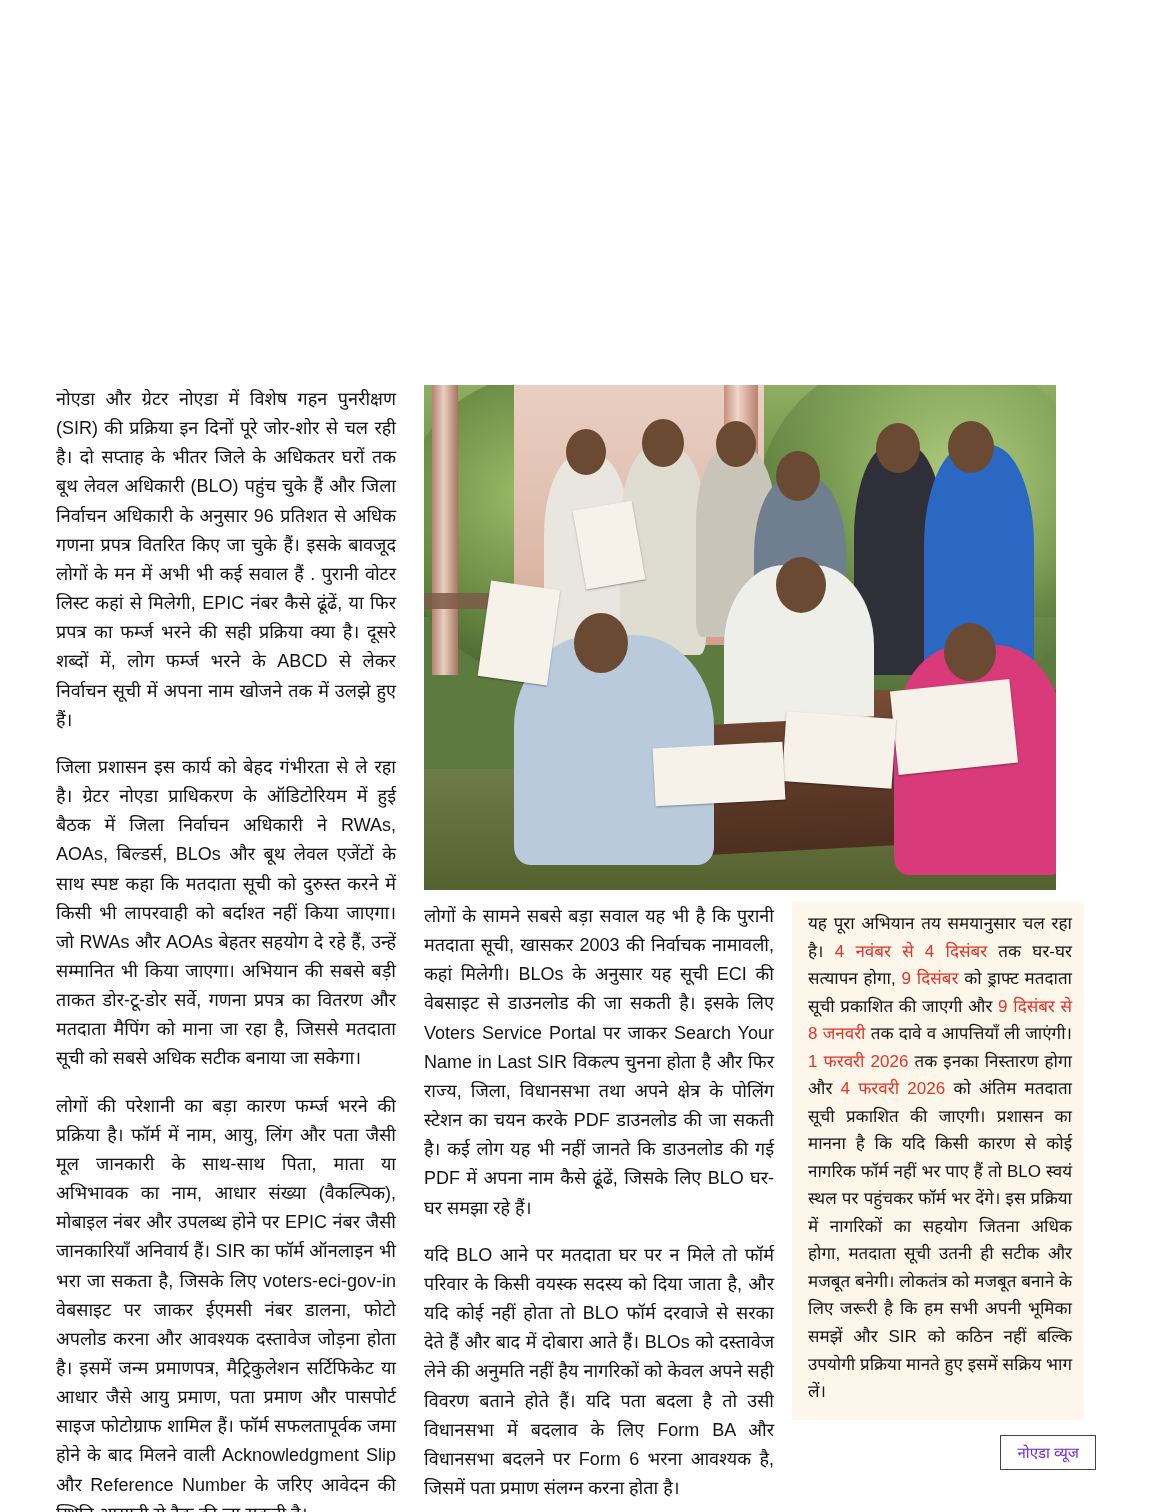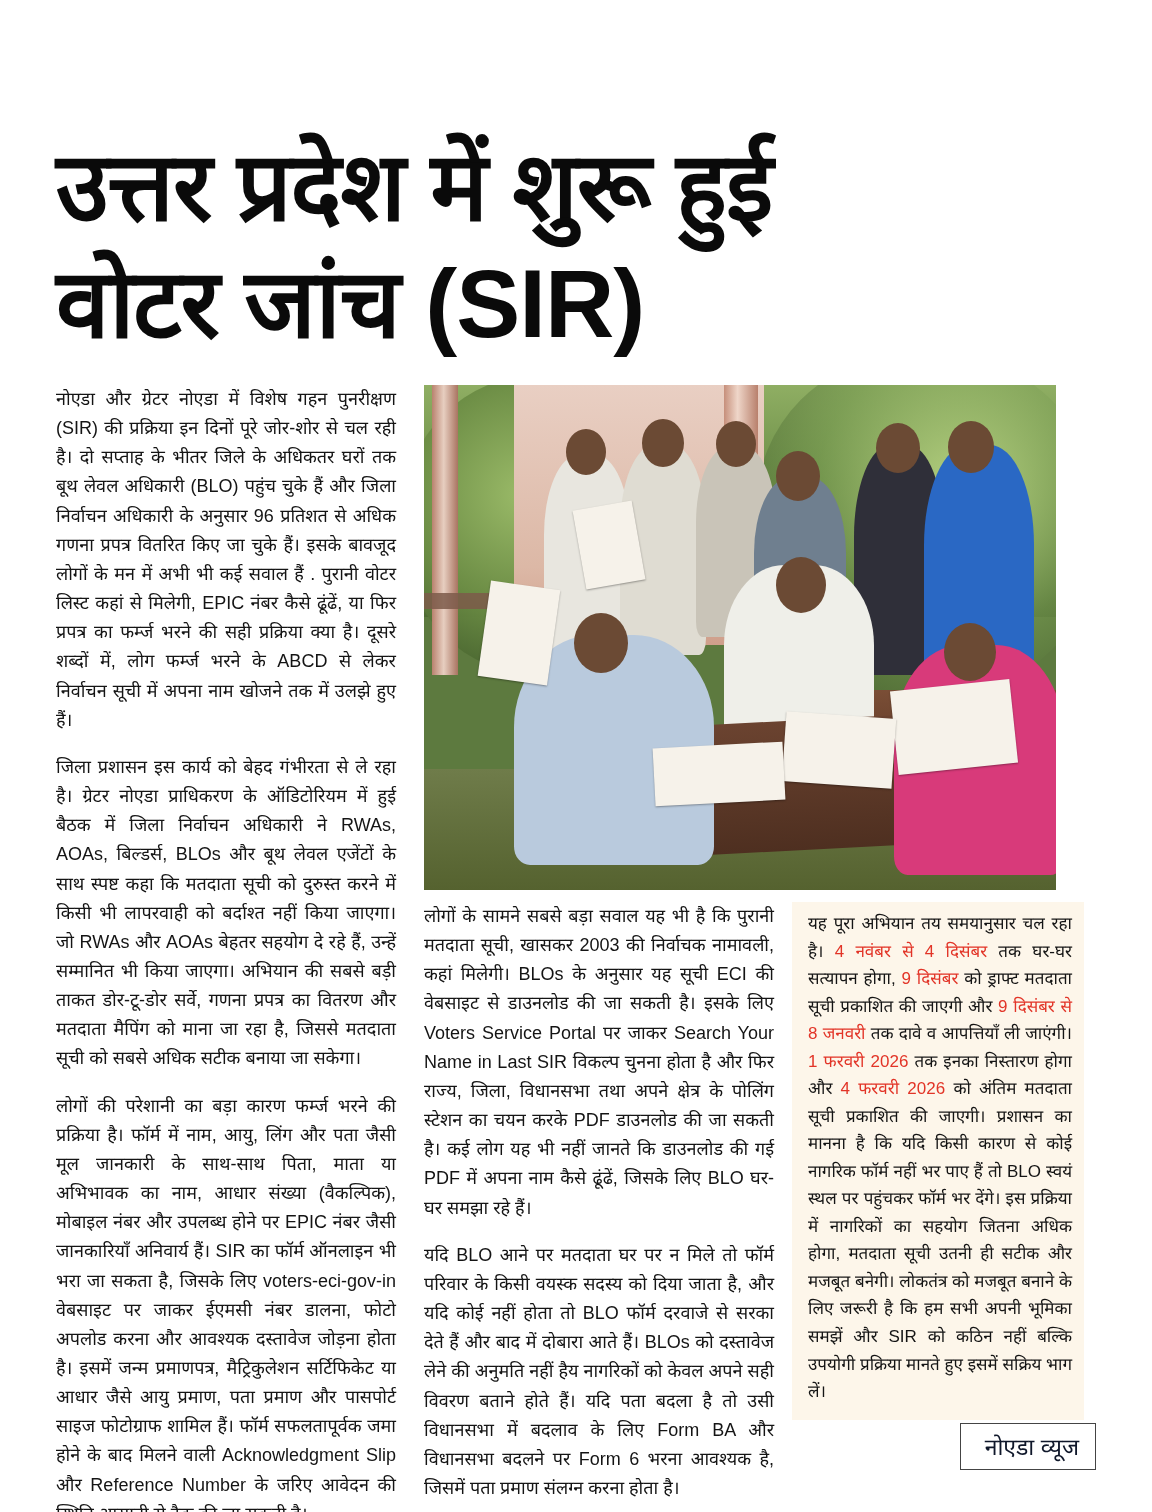--- a/index.html
+++ b/index.html
@@ -147,35 +147,31 @@
     box-sizing: content-box;
   }
   .col3 p { font-size: 17px; line-height: 1.62; margin-bottom: 0; }
 
   
   .footer-badge {
     position: absolute;
     right: 56px;
     bottom: 42px;
     border: 1.3px solid #444;
-    padding: 6px 16px 7px 24px;
-    font-size: 23px;
-    color: #0f172a;
+    padding: 6px 16px 7px 16px;
+    font-size: 15px;
+    color: #6d28d9;
     background: #fff;
   }
 </style>
 </head>
 <body>
 
 <div class="page">
 
-  <h1 class="headline">
-    <span class="l1">उत्तर प्रदेश में शुरू हुई</span>
-    <span class="l2">वोटर जांच (SIR)</span>
-  </h1>
 
   <div class="photo">
     <div class="sky"></div>
     <div class="foliage-l"></div>
     <div class="foliage-r"></div>
     <div class="wall"></div>
     <div class="pillar2"></div>
     <div class="pillar"></div>
     <div class="rail"></div>
     <div class="ground"></div>

